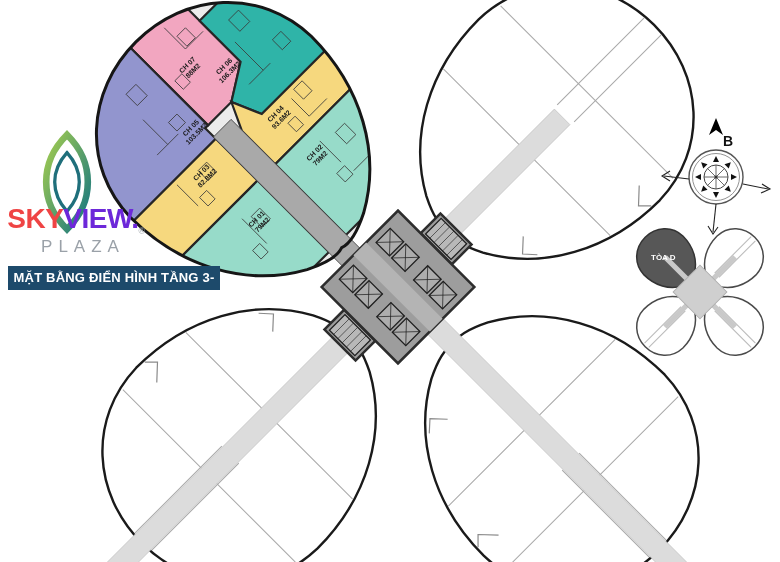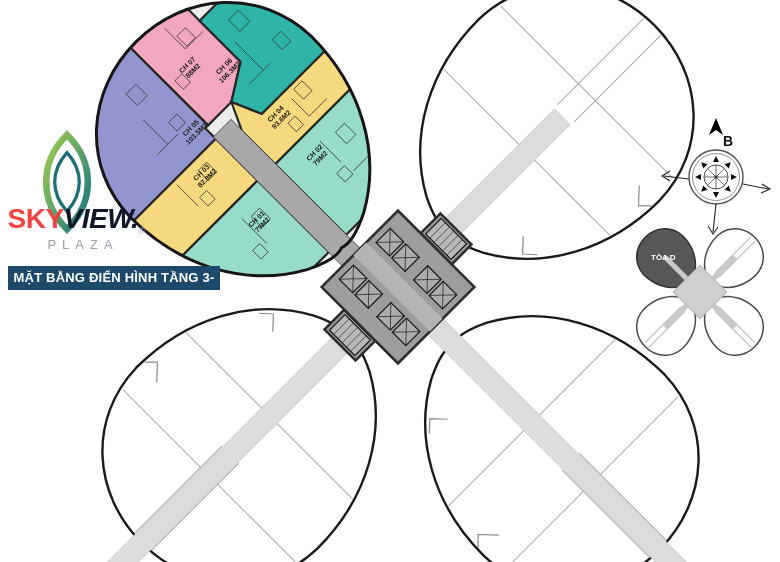--- a/index.html
+++ b/index.html
@@ -4,23 +4,23 @@
 <style>
   html,body{margin:0;padding:0;background:#fff;}
   body{width:780px;height:562px;overflow:hidden;font-family:"Liberation Sans",sans-serif;}
   .canvas{position:relative;width:780px;height:562px;background:#fff;}
   .plan-svg{position:absolute;left:0;top:0;}
   .left-panel{position:absolute;left:0;top:0;width:230px;height:340px;pointer-events:none;}
   .logo-mark{position:absolute;left:38px;top:130px;}
   .logo-word{position:absolute;left:0;top:203px;width:152px;text-align:center;font-weight:bold;
              font-size:28px;letter-spacing:-0.5px;white-space:nowrap;}
   .logo-word .sky{color:#ef4444;}
-  .logo-word .view{color:#0f172a;font-style:italic;}
+  .logo-word .view{color:#6d28d9;}
   .logo-word .reg{font-size:9px;color:#9aa1a8;vertical-align:-6px;font-weight:normal;}
-  .logo-sub{position:absolute;left:0;top:237px;width:152px;text-align:center;font-size:13px;
+  .logo-sub{position:absolute;left:0;top:237px;width:152px;text-align:center;font-size:17px;
             color:#9aa1a8;letter-spacing:6px;padding-left:14px;box-sizing:border-box;}
   .banner{position:absolute;left:8px;top:266px;width:212px;height:24px;background:#1d4a6b;
           color:#ffffff;font-size:13px;font-weight:bold;line-height:24px;text-align:center;
           letter-spacing:.2px;}
   .building-title{position:absolute;left:9px;top:291px;font-size:36px;color:#2e6b9f;
                   font-weight:500;letter-spacing:1px;}
   svg text{font-family:"Liberation Sans",sans-serif;}
   .apt-label{font-size:7px;font-weight:bold;fill:#1a1a1a;text-anchor:middle;}
   .mini-label{font-size:8px;font-weight:bold;fill:#ffffff;}
   .north-label{font-size:14px;font-weight:bold;fill:#111;}

